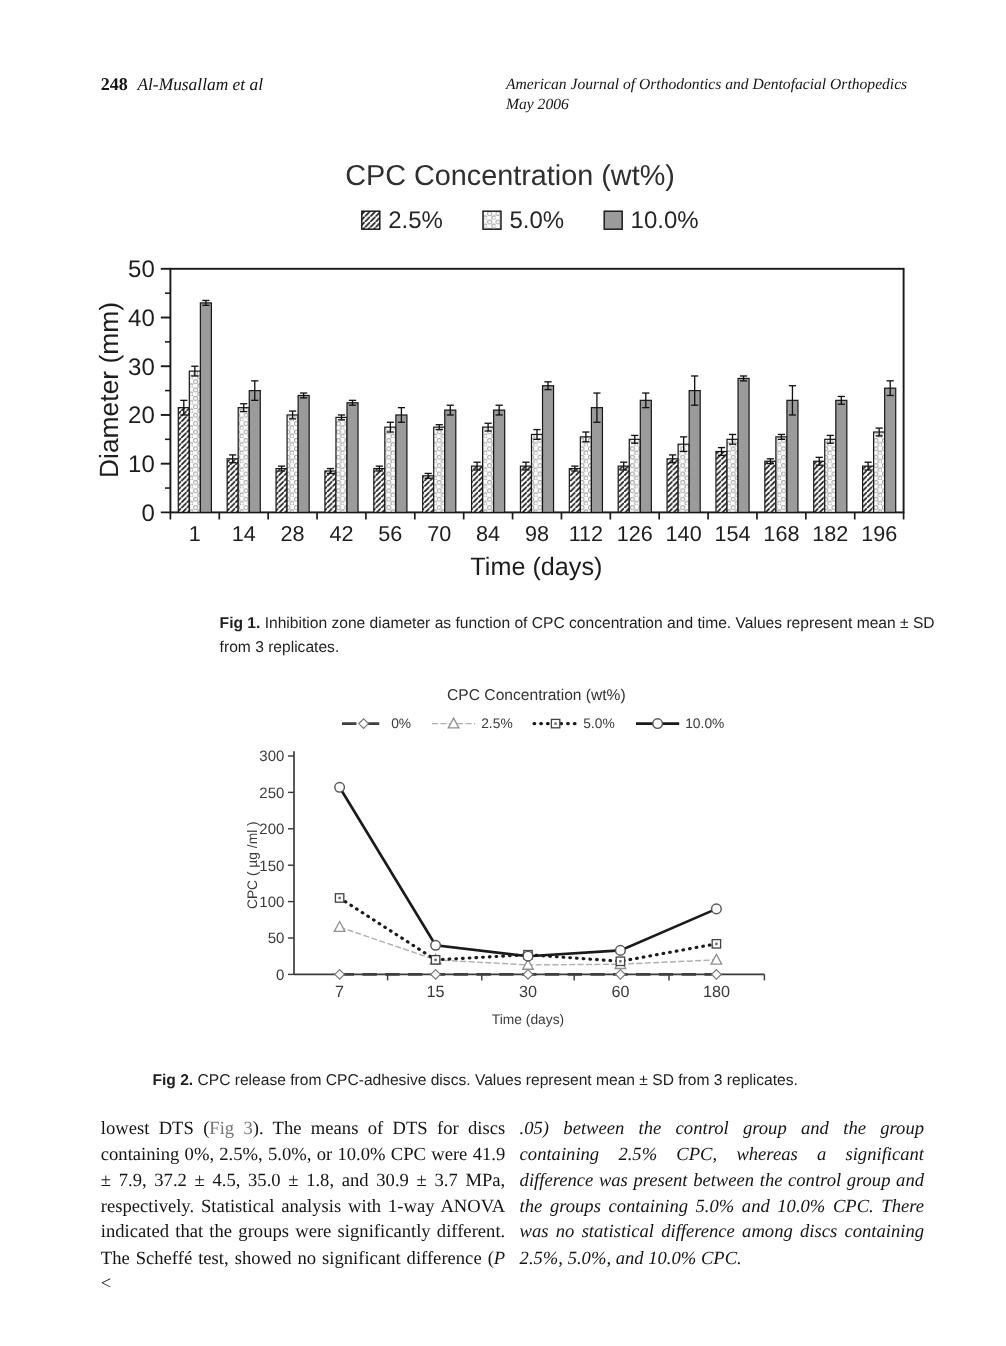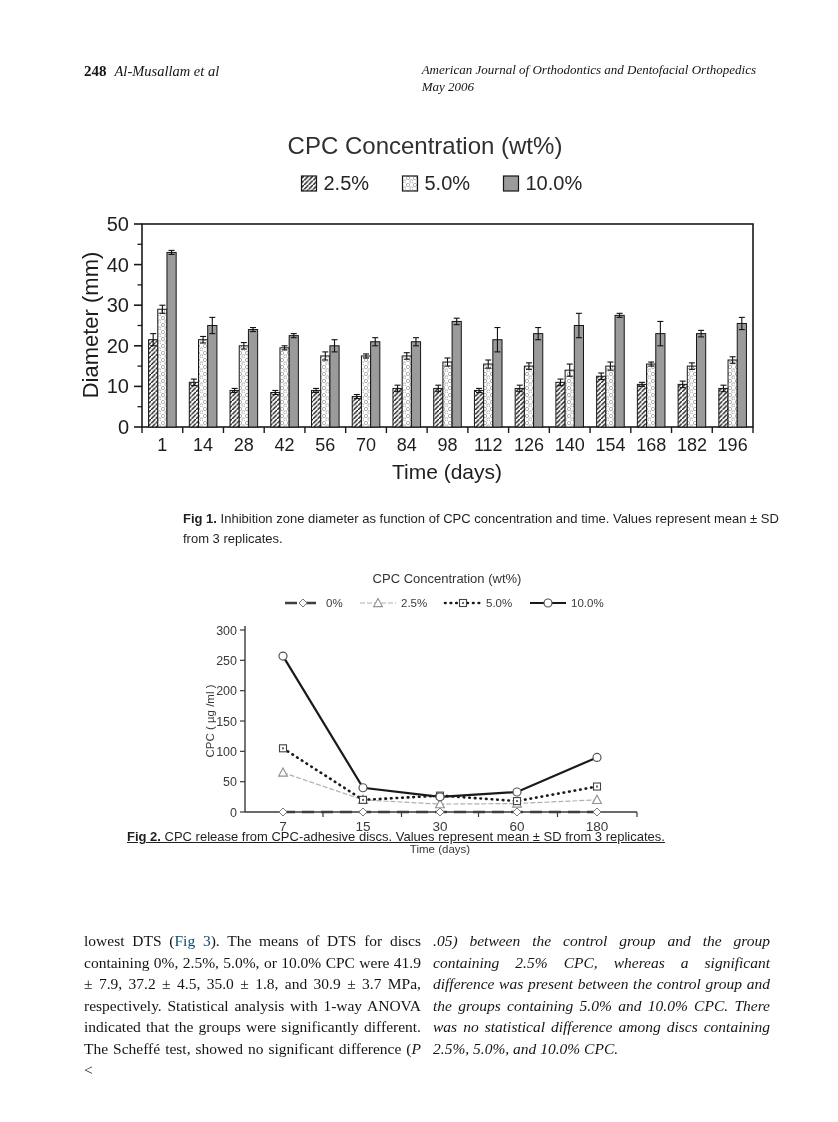--- a/index.html
+++ b/index.html
@@ -16,29 +16,29 @@
 
   
   .fig1-wrap { position:absolute; left:70px;  top:113px; width:720px; height:405px; }
   .fig2-wrap { position:absolute; left:150px; top:560px; width:580px; height:305px; }
   svg text { font-family:"Liberation Sans", sans-serif; }
 
   
   .caption { position:absolute; font-family:"Liberation Sans", sans-serif; font-size:13px;
              line-height:20px; color:#1f1f1f; }
   .cap1 { left:135px; top:509px; width:612px;margin-left:48px; }
-  .cap2 { left:127px; top:827px; width:640px;text-decoration:underline; }
+  .cap2 { left:127px; top:890px; width:640px; }
   .caption b { font-weight:bold; }
 
   
   .col { position:absolute; top:930px; width:337px; text-align:justify;
          font-size:15.5px; line-height:21.5px; }
   .col-left  { left:84px; }
   .col-right { left:433px;font-style:italic; }
-  .figlink { color:#0c4a6e; text-decoration:none; cursor:pointer; }
+  .figlink { color:#737373; text-decoration:none; cursor:pointer; }
   .ital { font-style:italic; }
 </style>
 </head>
 <body>
 
 <div class="page">
 
   <div class="hdr-left">
     <span class="pnum">248</span><span class="auth">Al-Musallam et al</span>
   </div>

